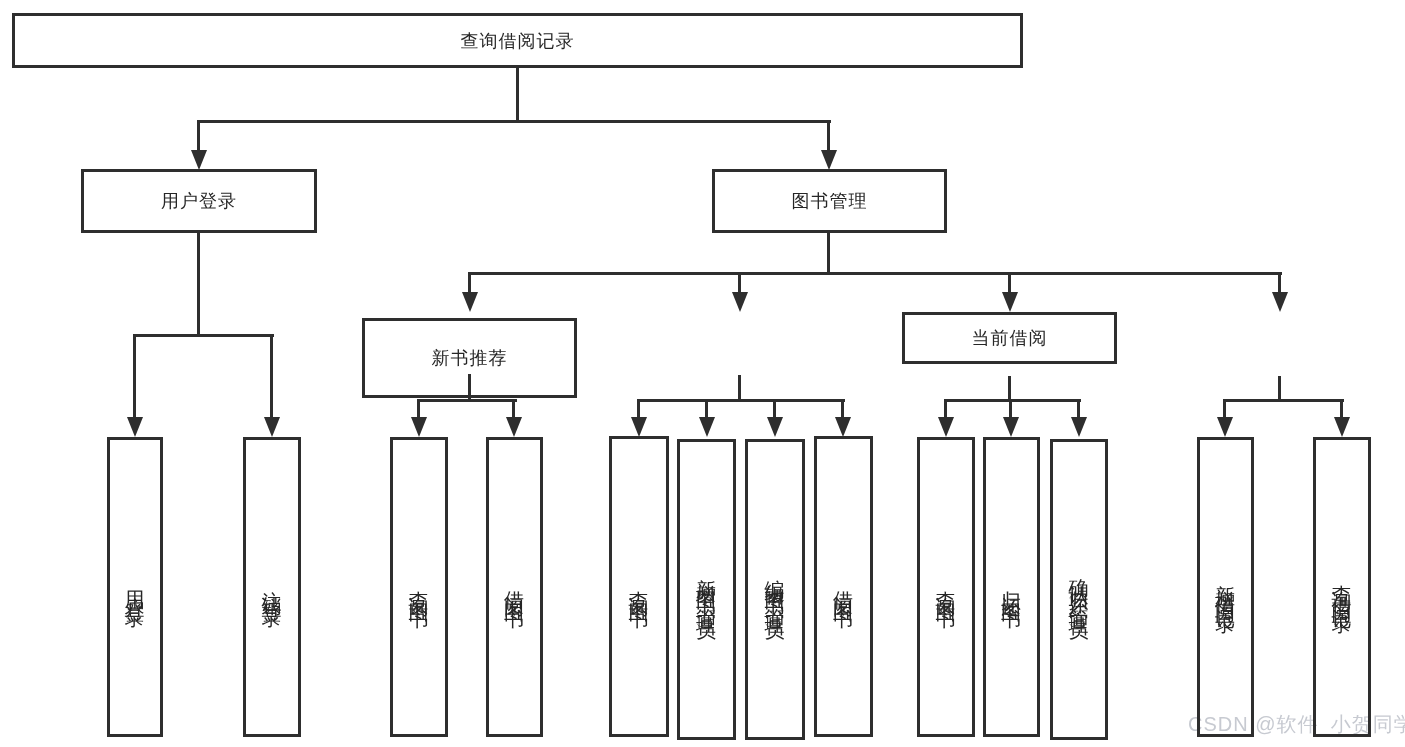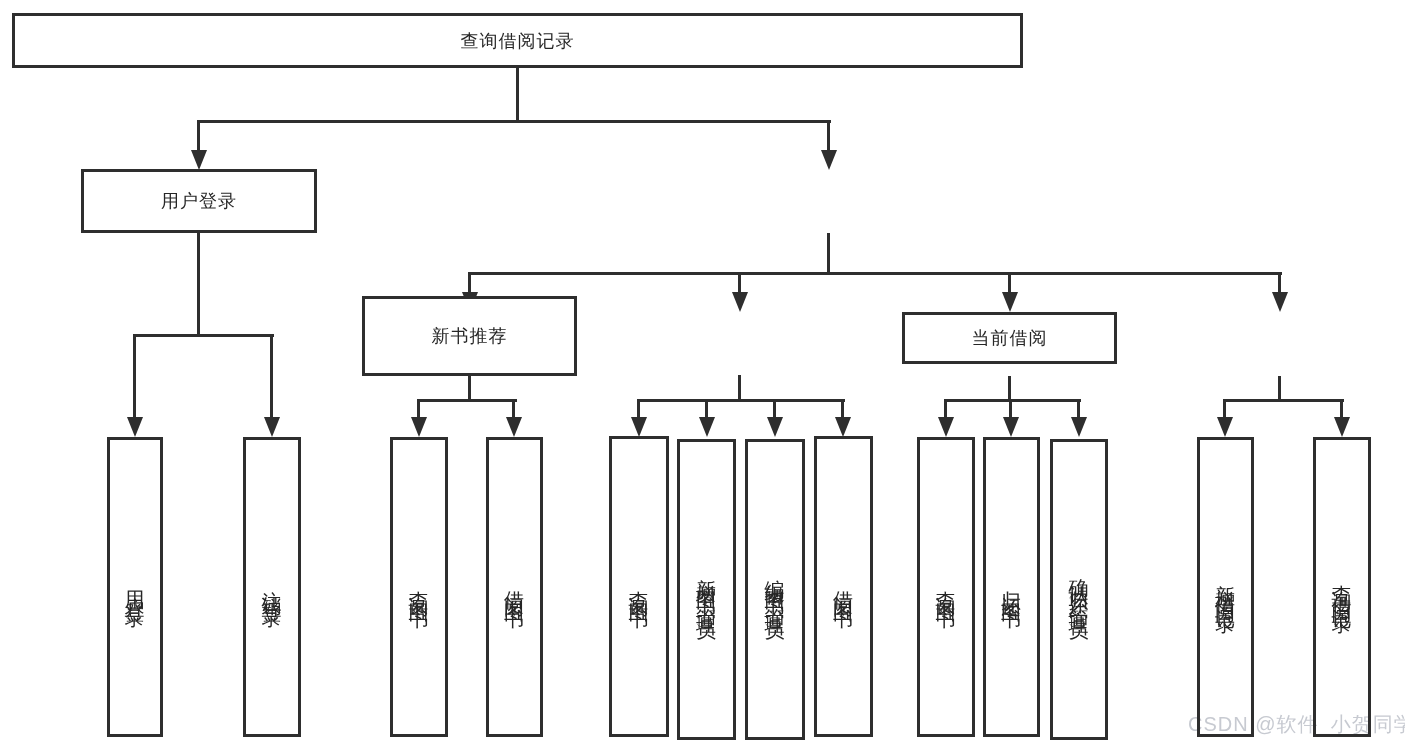--- a/index.html
+++ b/index.html
@@ -28,40 +28,43 @@
   <div class="ln" style="left:516px;top:68px;width:3px;height:55px"></div>
   <div class="ln" style="left:198px;top:120px;width:633px;height:3px"></div>
   <div class="ln" style="left:197px;top:120px;width:3px;height:32px"></div>
   <div class="ah" style="left:191px;top:150px"></div>
   <div class="ln" style="left:827px;top:120px;width:3px;height:32px"></div>
   <div class="ah" style="left:821px;top:150px"></div>
 
   <div class="hbox" style="left:81px;top:169px;width:236px;height:64px">
     <span>用户登录</span>
   </div>
+  <div class="hbox" style="left:712px;top:169px;width:235px;height:64px">
+    <span>图书管理</span>
+  </div>
 
   <div class="ln" style="left:197px;top:233px;width:3px;height:104px"></div>
   <div class="ln" style="left:133px;top:334px;width:141px;height:3px"></div>
   <div class="ln" style="left:133px;top:334px;width:3px;height:85px"></div>
   <div class="ah" style="left:127px;top:417px"></div>
   <div class="ln" style="left:270px;top:334px;width:3px;height:85px"></div>
   <div class="ah" style="left:264px;top:417px"></div>
 
   <div class="ln" style="left:827px;top:233px;width:3px;height:42px"></div>
   <div class="ln" style="left:468px;top:272px;width:814px;height:3px"></div>
   <div class="ln" style="left:468px;top:272px;width:3px;height:22px"></div>
   <div class="ah" style="left:462px;top:292px"></div>
   <div class="ln" style="left:738px;top:272px;width:3px;height:22px"></div>
   <div class="ah" style="left:732px;top:292px"></div>
   <div class="ln" style="left:1008px;top:272px;width:3px;height:22px"></div>
   <div class="ah" style="left:1002px;top:292px"></div>
   <div class="ln" style="left:1278px;top:272px;width:3px;height:22px"></div>
   <div class="ah" style="left:1272px;top:292px"></div>
 
-  <div class="hbox" style="left:362px;top:296px;width:215px;height:80px">
+  <div class="hbox" style="left:362px;top:318px;width:215px;height:80px">
     <span>新书推荐</span>
   </div>
   <div class="hbox" style="left:902px;top:312px;width:215px;height:52px">
     <span>当前借阅</span>
   </div>
 
   <div class="ln" style="left:468px;top:374px;width:3px;height:28px"></div>
   <div class="ln" style="left:417px;top:399px;width:100px;height:3px"></div>
   <div class="ln" style="left:417px;top:399px;width:3px;height:18px"></div>
   <div class="ah" style="left:411px;top:417px"></div>

